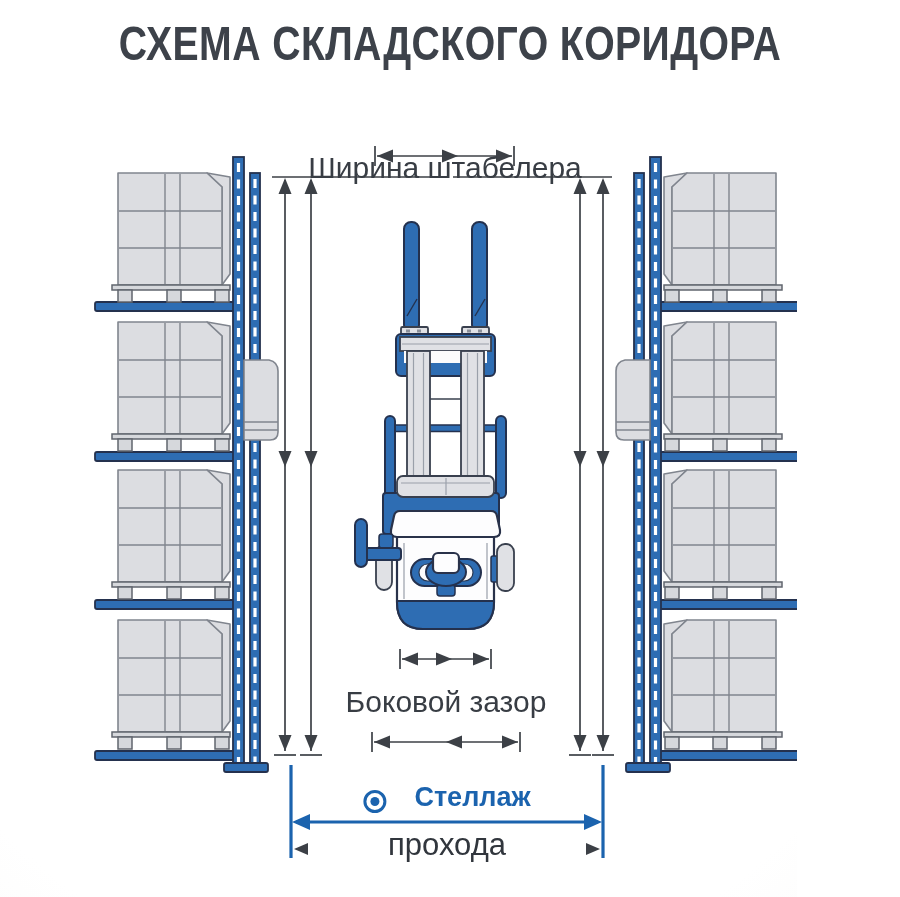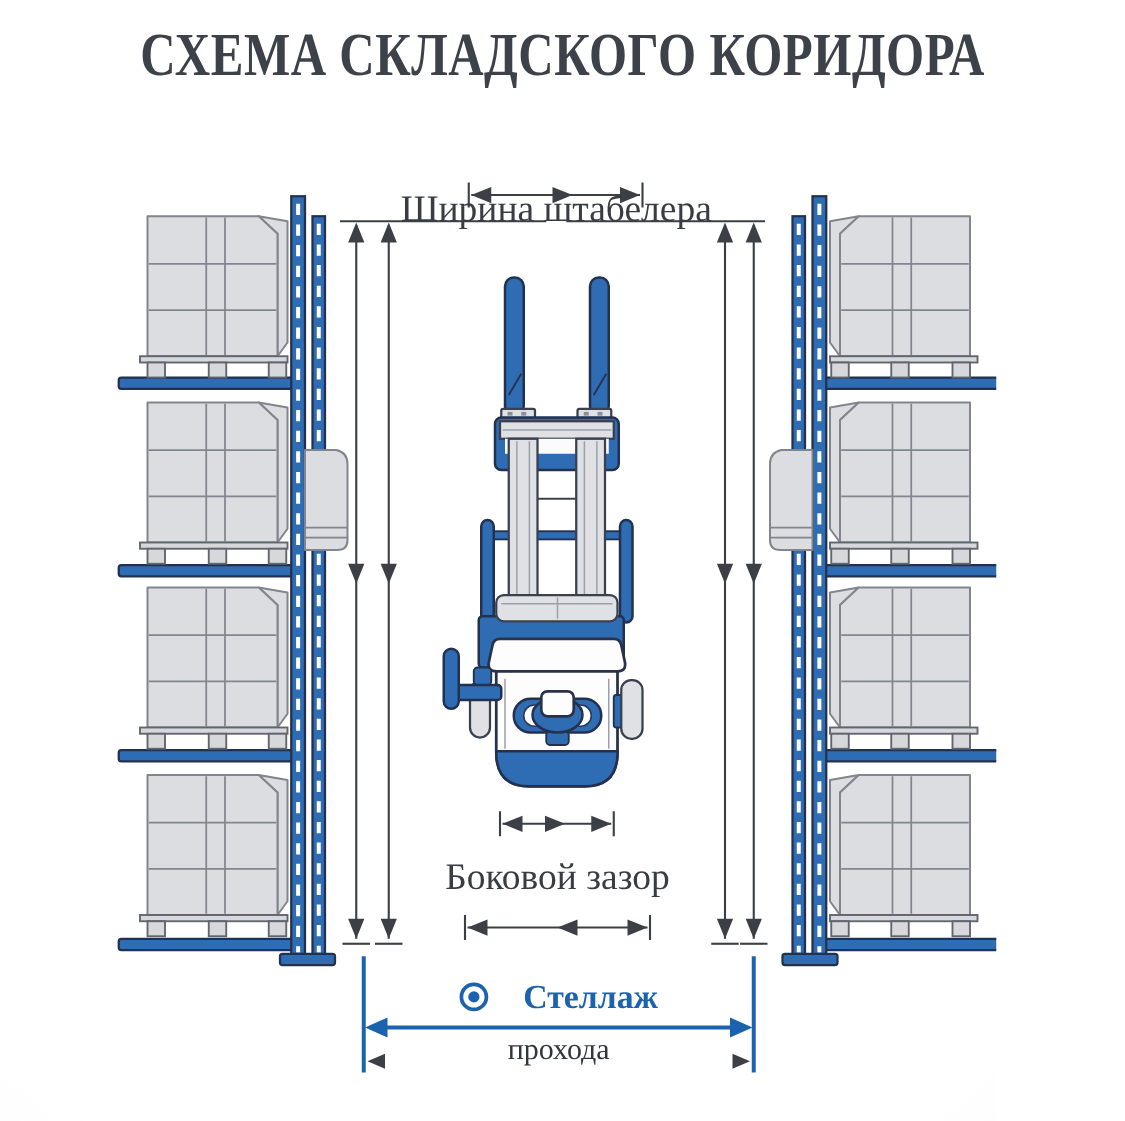--- a/index.html
+++ b/index.html
@@ -3,36 +3,36 @@
 <meta charset="utf-8">
 <style>
   html,body { margin:0; padding:0; background:#ffffff; }
   :root {
     --background:#fbfbfa; --accent-blue:#2e6db3; --outline-navy:#24314e;
     --dimension-gray:#3c4046; --label-blue:#1b63ae; --text-dark:#3d424a; --box-gray:#dcdde1;
   }
   .canvas {
     width:797px; height:897px; position:relative; overflow:hidden;
     background: radial-gradient(ellipse 130% 120% at 50% 45%, #ffffff 55%, #f1f1ef 100%);
-    font-family:Liberation Serif, serif;
+    font-family:Liberation Sans, sans-serif;
   }
   .canvas svg { position:absolute; left:0; top:0; }
 
   .title {
     position:absolute; top:15px; left:450px; white-space:nowrap;
     transform:translateX(-50%) scaleX(0.80); transform-origin:center;
     font-size:49px; font-weight:bold; color:var(--text-dark); letter-spacing:0.5px;
   }
   .dlabel { position:absolute; white-space:nowrap; transform:translateX(-50%); color:#383d44; }
   .lbl-stacker-width { left:445px; top:103px;  font-size:30px;margin-top:48px; }
   .lbl-side-clear    { left:446px; top:685px;  font-size:30px;text-align:center; }
-  .lbl-aisle         { left:447px; top:827px;  font-size:24px; color:#31363d; }
+  .lbl-aisle         { left:447px; top:827px;  font-size:31px; color:#31363d; }
   .rack-label-row {
     position:absolute; left:447px; top:782px; transform:translateX(-50%);
-    display:flex; align-items:center; gap:28px; white-space:nowrap;
+    display:flex; align-items:flex-end; gap:28px; white-space:nowrap;
   }
   .rack-label-text { font-size:27px; font-weight:bold; color:var(--label-blue); }
   .bullseye {
     width:17px; height:17px; border:3.5px solid var(--label-blue); border-radius:50%;
     display:inline-flex; align-items:center; justify-content:center; flex:0 0 auto;
   }
   .bullseye-dot { width:9px; height:9px; background:var(--label-blue); border-radius:50%; }
 
   
   svg .blue      { fill:var(--accent-blue); stroke:var(--outline-navy); stroke-width:2; }

